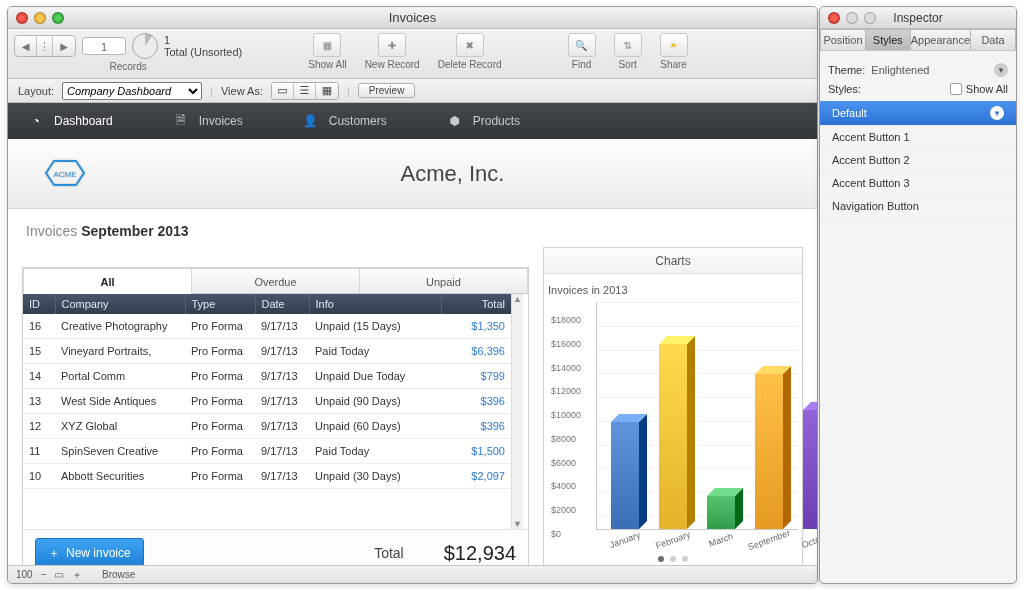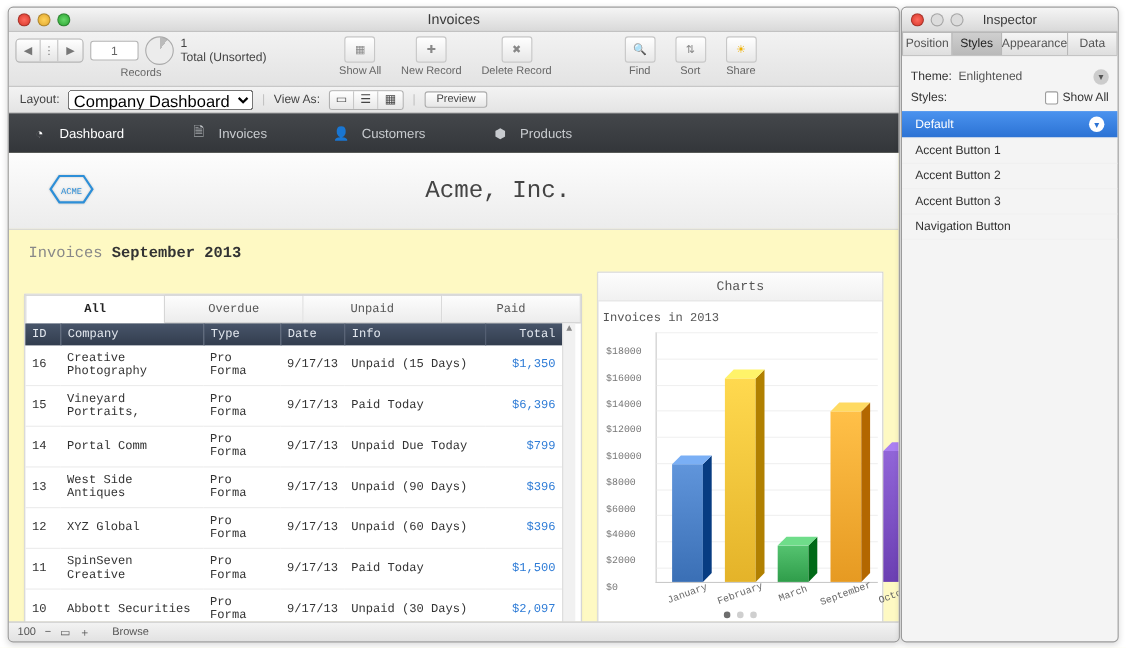--- a/index.html
+++ b/index.html
@@ -15,32 +15,32 @@
   .tb-group{display:flex;flex-direction:column;align-items:center;font-size:10px;color:#666;gap:2px;}
   .tb-row{display:flex;align-items:center;gap:6px;}
   .navseg{display:flex;border:1px solid #b5b5b5;border-radius:4px;overflow:hidden;background:linear-gradient(#fff,#e5e5e5);height:22px;}
   .navbtn{width:22px;display:flex;align-items:center;justify-content:center;border-right:1px solid #c4c4c4;color:#777;cursor:default;}
   .navbtn:last-child{border:none;}
   .recno{border:1px solid #b5b5b5;border-radius:3px;background:#fff;height:18px;width:44px;text-align:center;line-height:18px;font-size:11px;}
   .pie{width:26px;height:26px;border-radius:50%;background:conic-gradient(#bbb 0 10%, #ececec 10% 100%);border:1px solid #aaa;}
   .recmeta{display:flex;flex-direction:column;justify-content:center;font-size:11px;line-height:12px;color:#444;}
   .tb-ico{width:28px;height:24px;border:1px solid #c7c7c7;border-radius:3px;background:linear-gradient(#fff,#e7e7e7);display:flex;align-items:center;justify-content:center;color:#888;}
   .subbar{height:24px;background:linear-gradient(#f3f3f3,#e4e4e4);border-bottom:1px solid #bdbdbd;display:flex;align-items:center;padding:0 10px;font-size:11px;color:#444;gap:8px;}
-  select.layoutsel{font-size:15px;height:18px;width:168px;}
+  select.layoutsel{font-size:11px;height:18px;width:140px;font-style:italic;}
   .seg{display:flex;border:1px solid #b0b0b0;border-radius:3px;overflow:hidden;height:18px;}
   .seg span{width:22px;display:flex;align-items:center;justify-content:center;background:linear-gradient(#fff,#e7e7e7);border-right:1px solid #c4c4c4;}
   .seg span:last-child{border:none;}
   .smbtn{border:1px solid #adadad;border-radius:3px;padding:1px 10px;background:linear-gradient(#fff,#e6e6e6);font-size:10px;}
   
   .darknav{height:36px;background:linear-gradient(#44474b,#33363a);display:flex;align-items:center;padding:0 10px;gap:40px;color:#c8cbcf;font-size:12px;}
   .dn-item{display:flex;align-items:center;gap:10px;cursor:default;padding:6px 10px;border-radius:3px;}
   .dn-item.active{color:#fff;}
   .dn-ico{width:16px;height:16px;display:flex;align-items:center;justify-content:center;}
   
-  .bodyarea{background:#fef9c3;height:calc(100% - 22px - 50px - 24px - 36px - 18px);overflow:hidden;font-family:Liberation Mono, monospace;}
+  .bodyarea{background:#ffffff;height:calc(100% - 22px - 50px - 24px - 36px - 18px);overflow:hidden;}
   .header-block{background:linear-gradient(#fdfdfd,#ececec);height:70px;border-bottom:1px solid #d6d6d6;display:flex;align-items:center;position:relative;}
   .logo{margin-left:28px;}
   .logo svg{filter:drop-shadow(0 0 1px rgba(0,0,0,.2));}
   .company{flex:1;text-align:center;font-size:22px;color:#444;}
   .periodline{padding:14px 18px 8px 18px;font-size:14px;color:#555;}
   .periodline strong{color:#333;font-weight:600;}
   .panels{display:flex;gap:14px;padding:0 14px;}
   .panel{background:#fff;border:1px solid #d1d1d1;box-shadow:0 1px 2px rgba(0,0,0,.08);}
   .panel-left{width:604px;margin-top:20px;}
   .panel-right{flex:1;min-width:260px;}
@@ -199,21 +199,20 @@
       <span style="color:#888">Invoices</span>
       <strong>September 2013</strong>
     </div>
 
     <div class="panels">
       <div class="panel panel-left">
         <div class="tabs" id="inv-tabs">
             <div class="tab active">All</div>
             <div class="tab">Overdue</div>
             <div class="tab">Unpaid</div>
-            <div class="tab">Paid</div>
           </div>
         <div class="gridwrap">
           <table>
             <thead>
                 <tr id="thead-row">
                   <th style="width: 32px;">ID</th>
                   <th style="width: 130px;">Company</th>
                   <th style="width: 70px;">Type</th>
                   <th style="width: 54px;">Date</th>
                   <th>Info</th>

